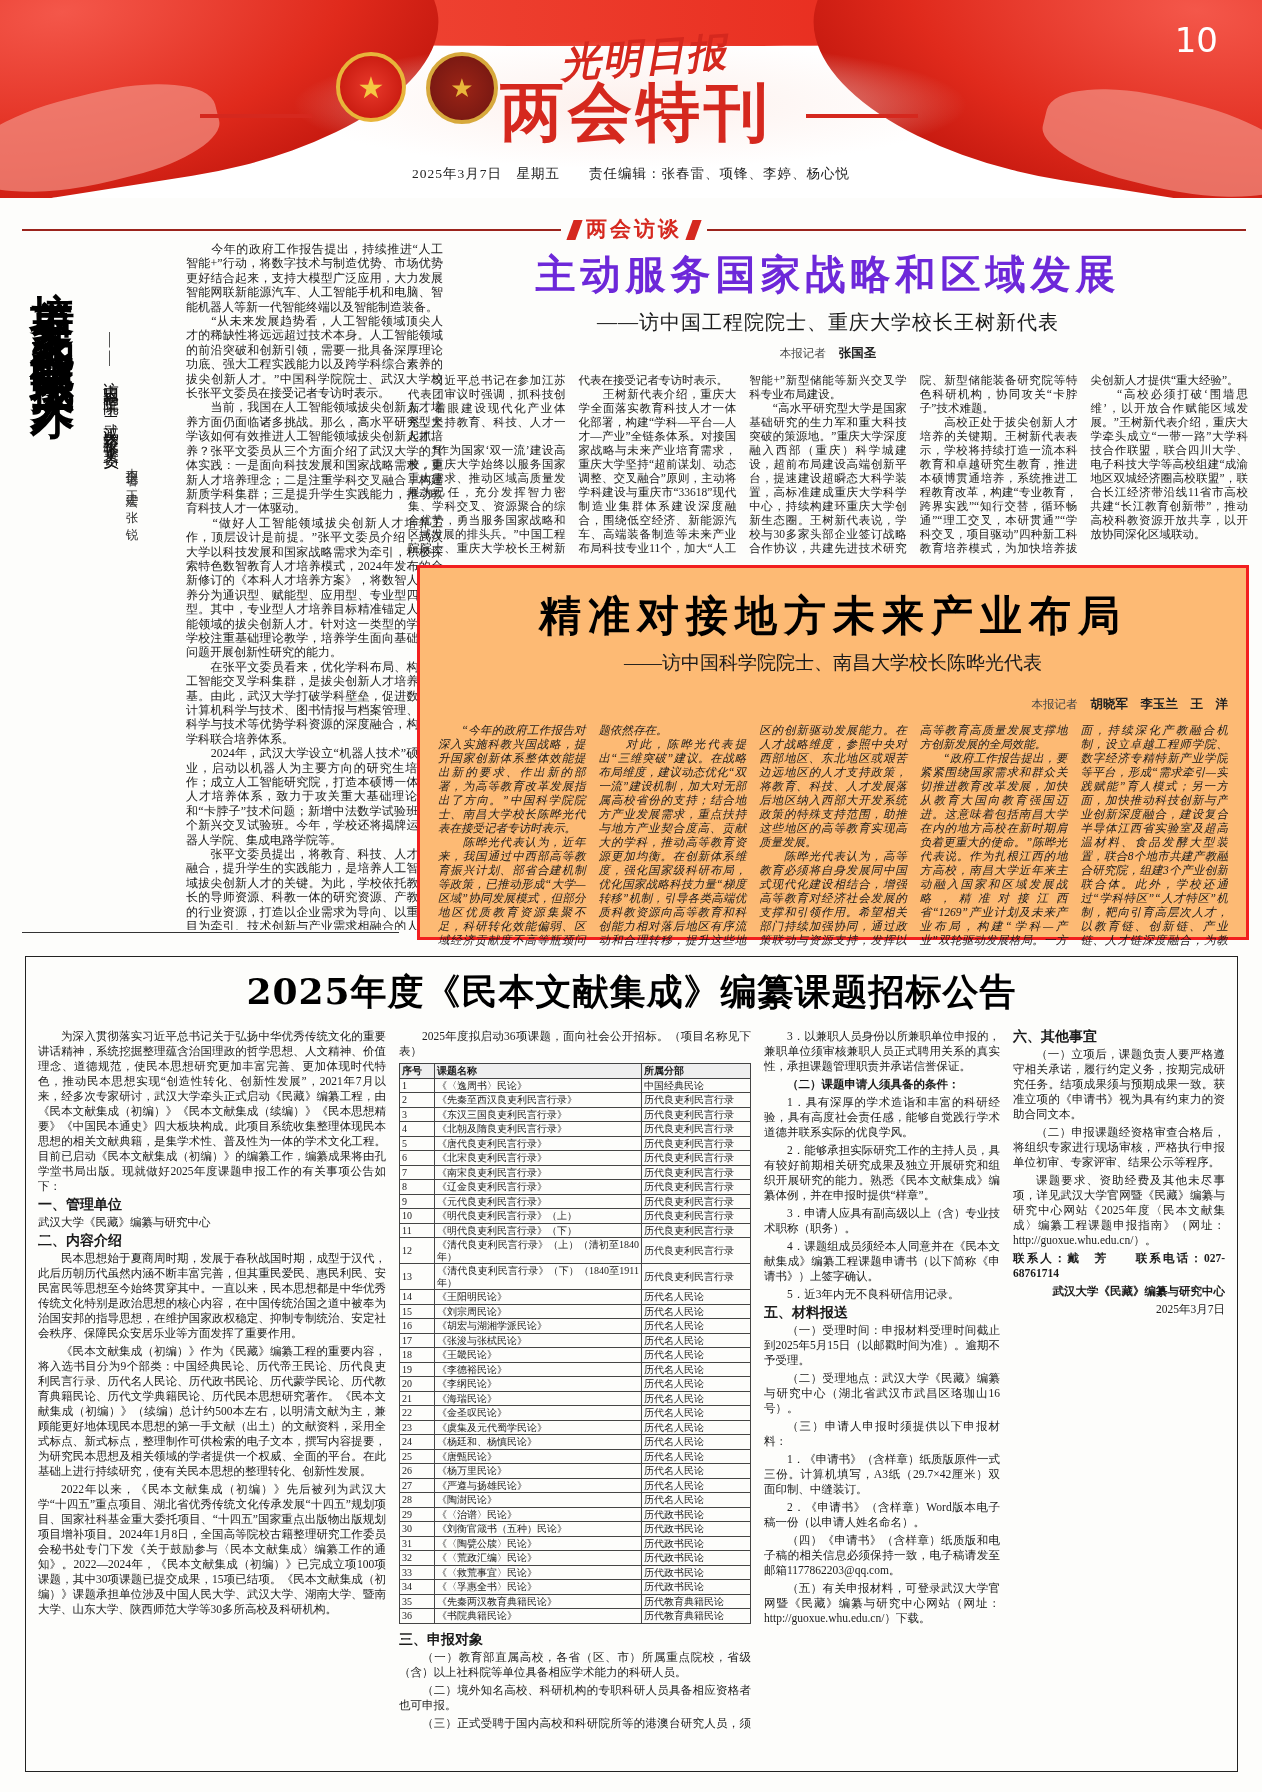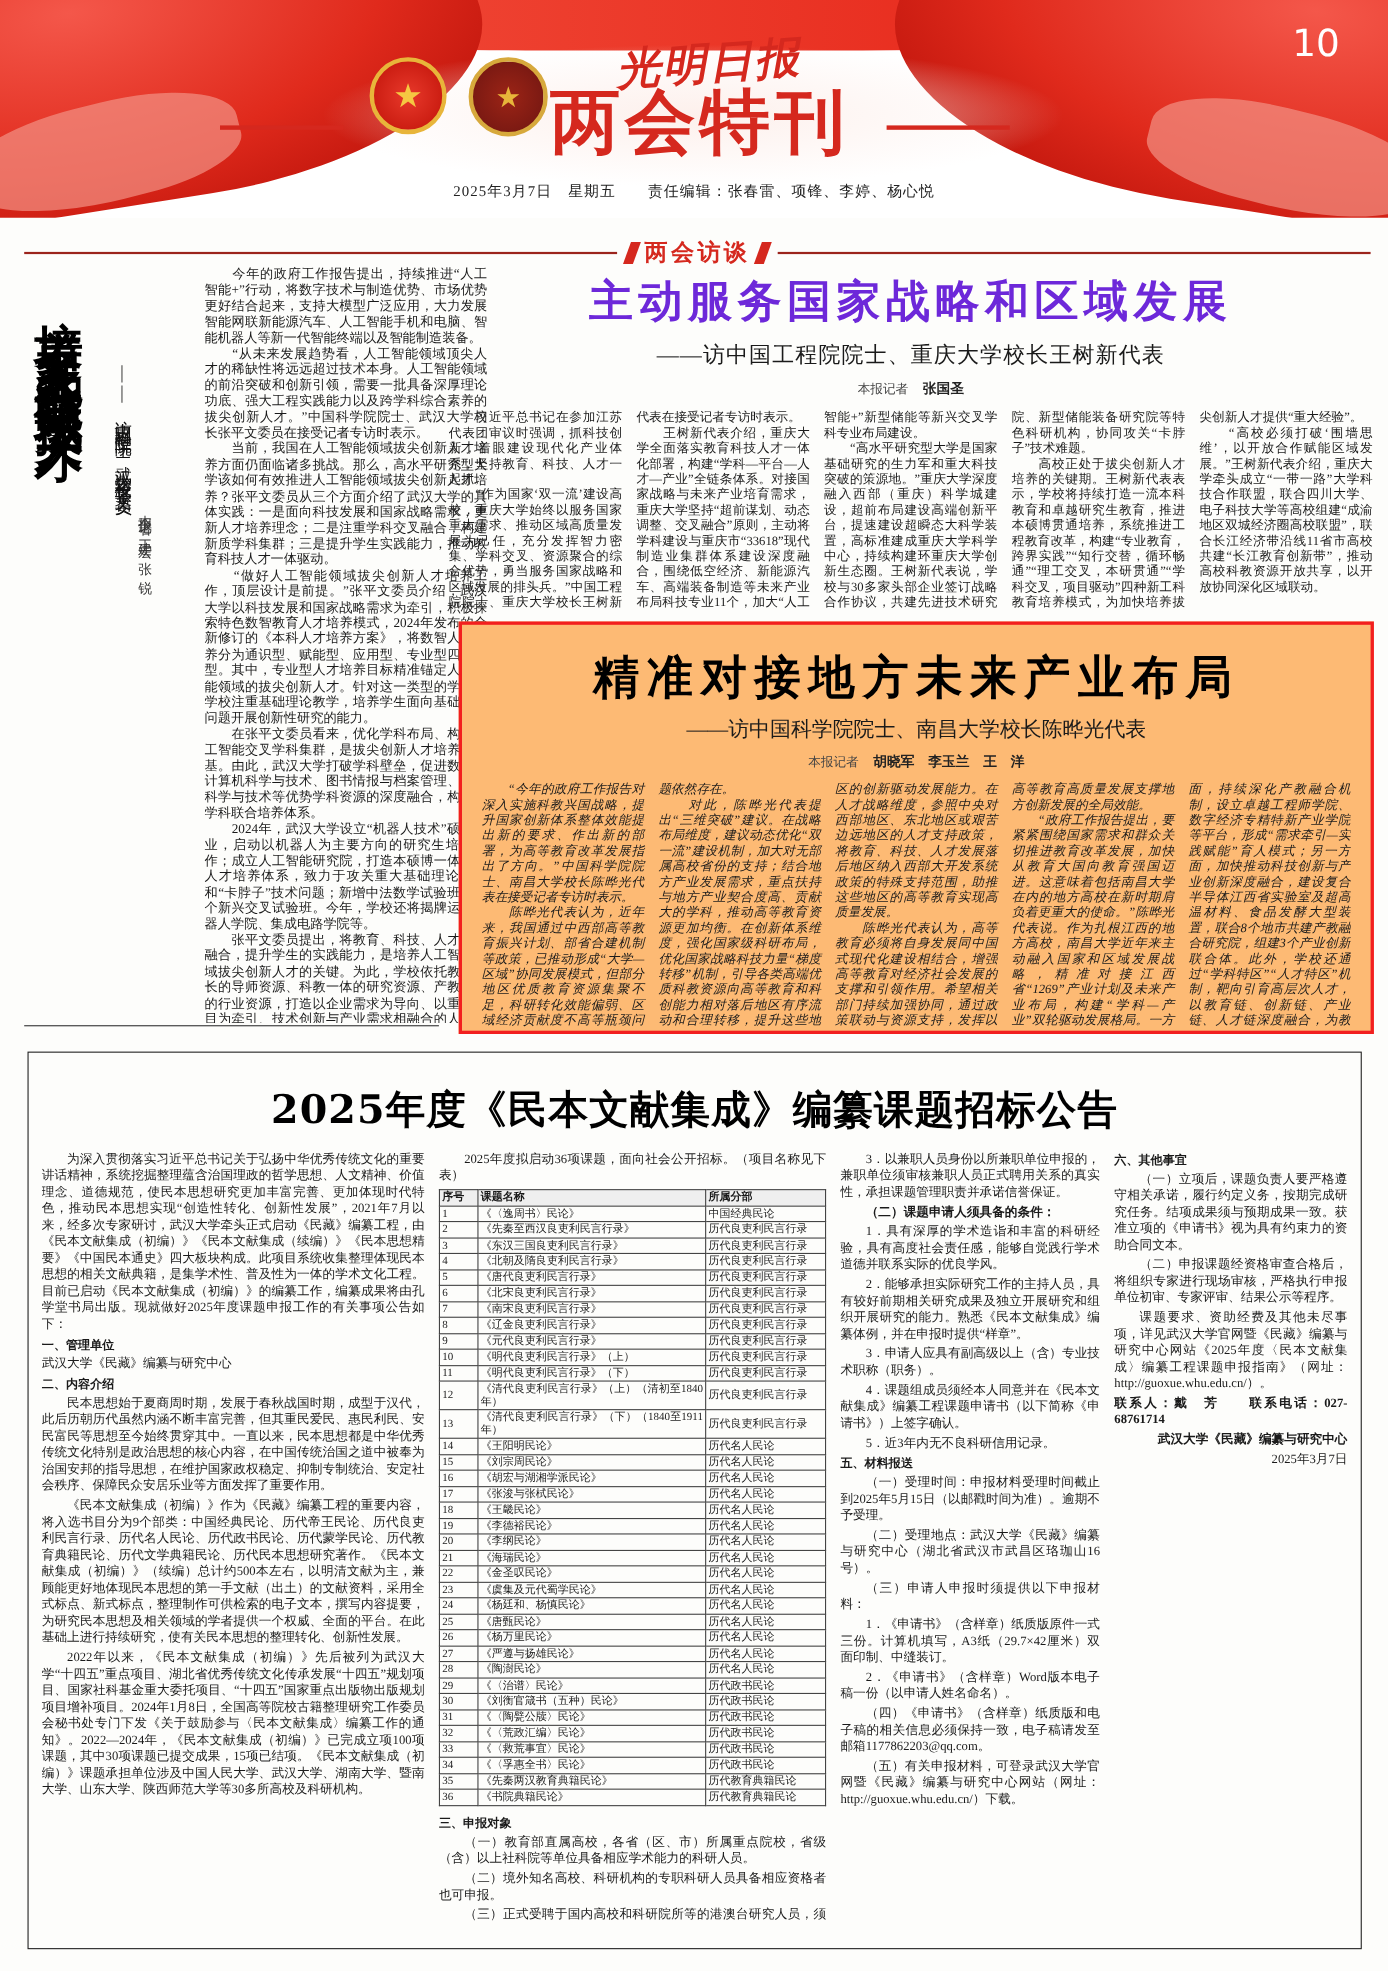--- a/index.html
+++ b/index.html
@@ -63,35 +63,35 @@
   .a-by{text-align:center;font-size:12.5px;margin-top:9px;color:#222;}
   .a-by .lbl{font-size:11.5px;color:#444;margin-right:10px;}
   .a-body{margin-top:11px;height:197px;column-count:5;column-gap:13px;
           font-size:11.5px;line-height:14px;text-align:justify;white-space:pre-wrap;overflow:hidden;}
 
   
   .b-box{position:absolute;left:417px;top:565px;width:832px;height:375px;border:3px solid #f21f1f;
           background:#fdba74;padding:0 18px;box-sizing:border-box;}
   .b-head{text-align:center;font:700 42px/1 "DejaVu Serif",serif;letter-spacing:7px;margin-top:27px;color:#000;}
   .b-sub{text-align:center;font-size:19px;margin-top:13px;}
-  .b-by{text-align:center;font-size:12.5px;margin-top:8px;color:#222;}
+  .b-by{text-align:right;font-size:12.5px;margin-top:20px;color:#222;}
   .b-by .lbl{font-size:11.5px;color:#444;margin-right:10px;}
   .b-body{margin-top:10px;height:230px;column-count:5;column-gap:13px;
           font-size:11.5px;line-height:14px;text-align:justify;white-space:pre-wrap;overflow:hidden;font-style:italic;}
 
   
   .ann{position:absolute;left:25px;top:956px;width:1213px;height:816px;border:1px solid #222;
-          box-sizing:border-box;padding:22px 12px;}
+          box-sizing:border-box;padding:4px 12px;}
   .ann-title{text-align:center;font:700 36px/1 "DejaVu Serif",serif;letter-spacing:1px;margin:12px 0 20px;color:#000;}
   .ann-cols{display:flex;gap:13px;height:702px;overflow:hidden;font-size:11.5px;line-height:15px;text-align:justify;}
   .colA{width:348px;} .colB{width:352px;} .colC{width:236px;} .colD{flex:1;}
   .ann-cols p, .ann-cols .bk{margin:0 0 3px;}
   .bk-p{text-indent:2em;}
   .bk-n{text-indent:0;}
-  .bk-h{font-weight:700;font-size:11px;margin:8px 0 5px;text-indent:0;font-family:"DejaVu Sans",sans-serif;}
+  .bk-h{font-weight:700;font-size:14px;margin:8px 0 5px;text-indent:0;font-family:"DejaVu Sans",sans-serif;}
   .bk-b{font-weight:700;text-indent:2em;}
   .bk-c{font-weight:700;text-indent:0;margin-top:8px;}
   .bk-sig{text-align:right;font-weight:700;margin-top:12px;text-indent:0;}
   .bk-date{text-align:right;margin-top:4px;text-indent:0;}
   .ann-intro{text-indent:2em;margin:0 0 4px;}
   .ann-table{width:100%;border-collapse:collapse;margin:4px 0 8px;font-size:10px;line-height:11.5px;
           font-family:"Liberation Serif",serif;}
   .ann-table th,.ann-table td{border:1px solid #444;padding:1px 2px;}
   .ann-table th{font-weight:700;background:#efefef;}
   .ann-table .c-no{width:30px;} .ann-table .c-cat{width:104px;}

